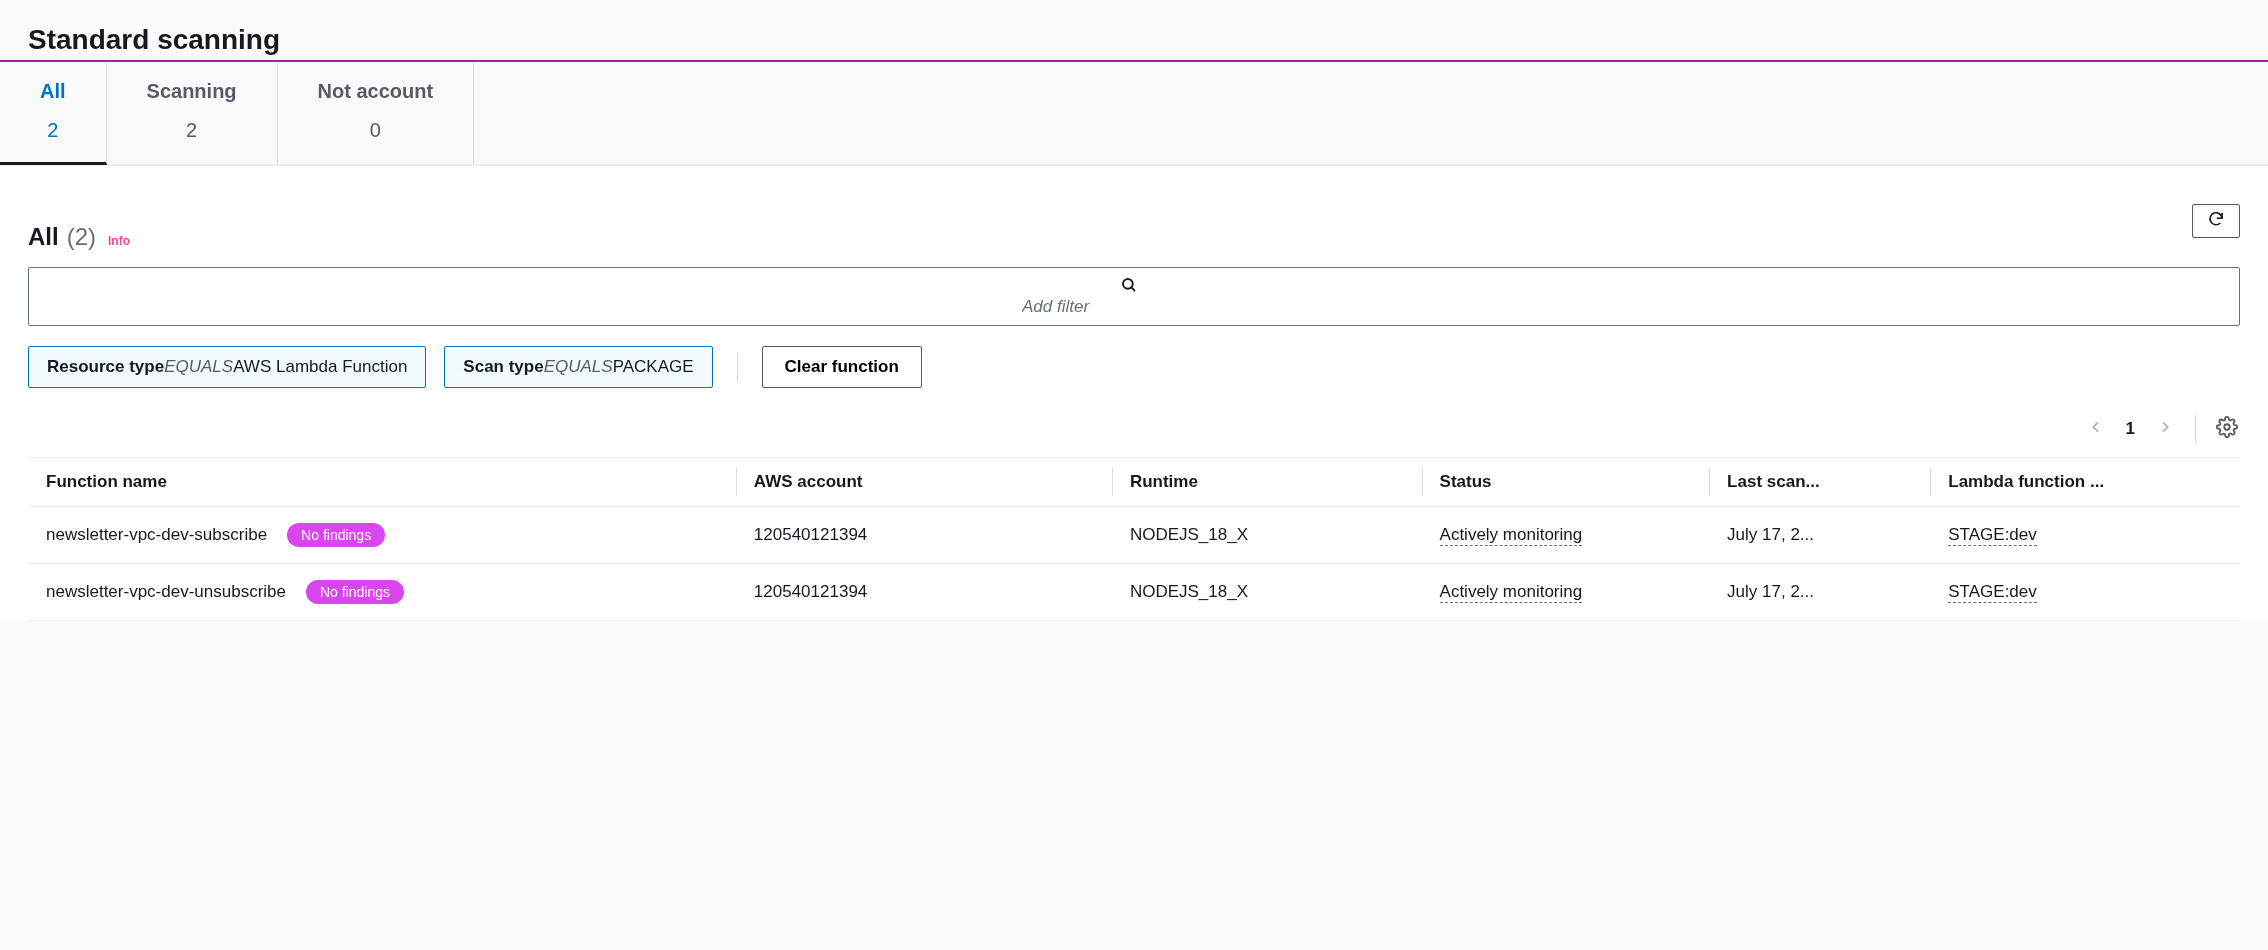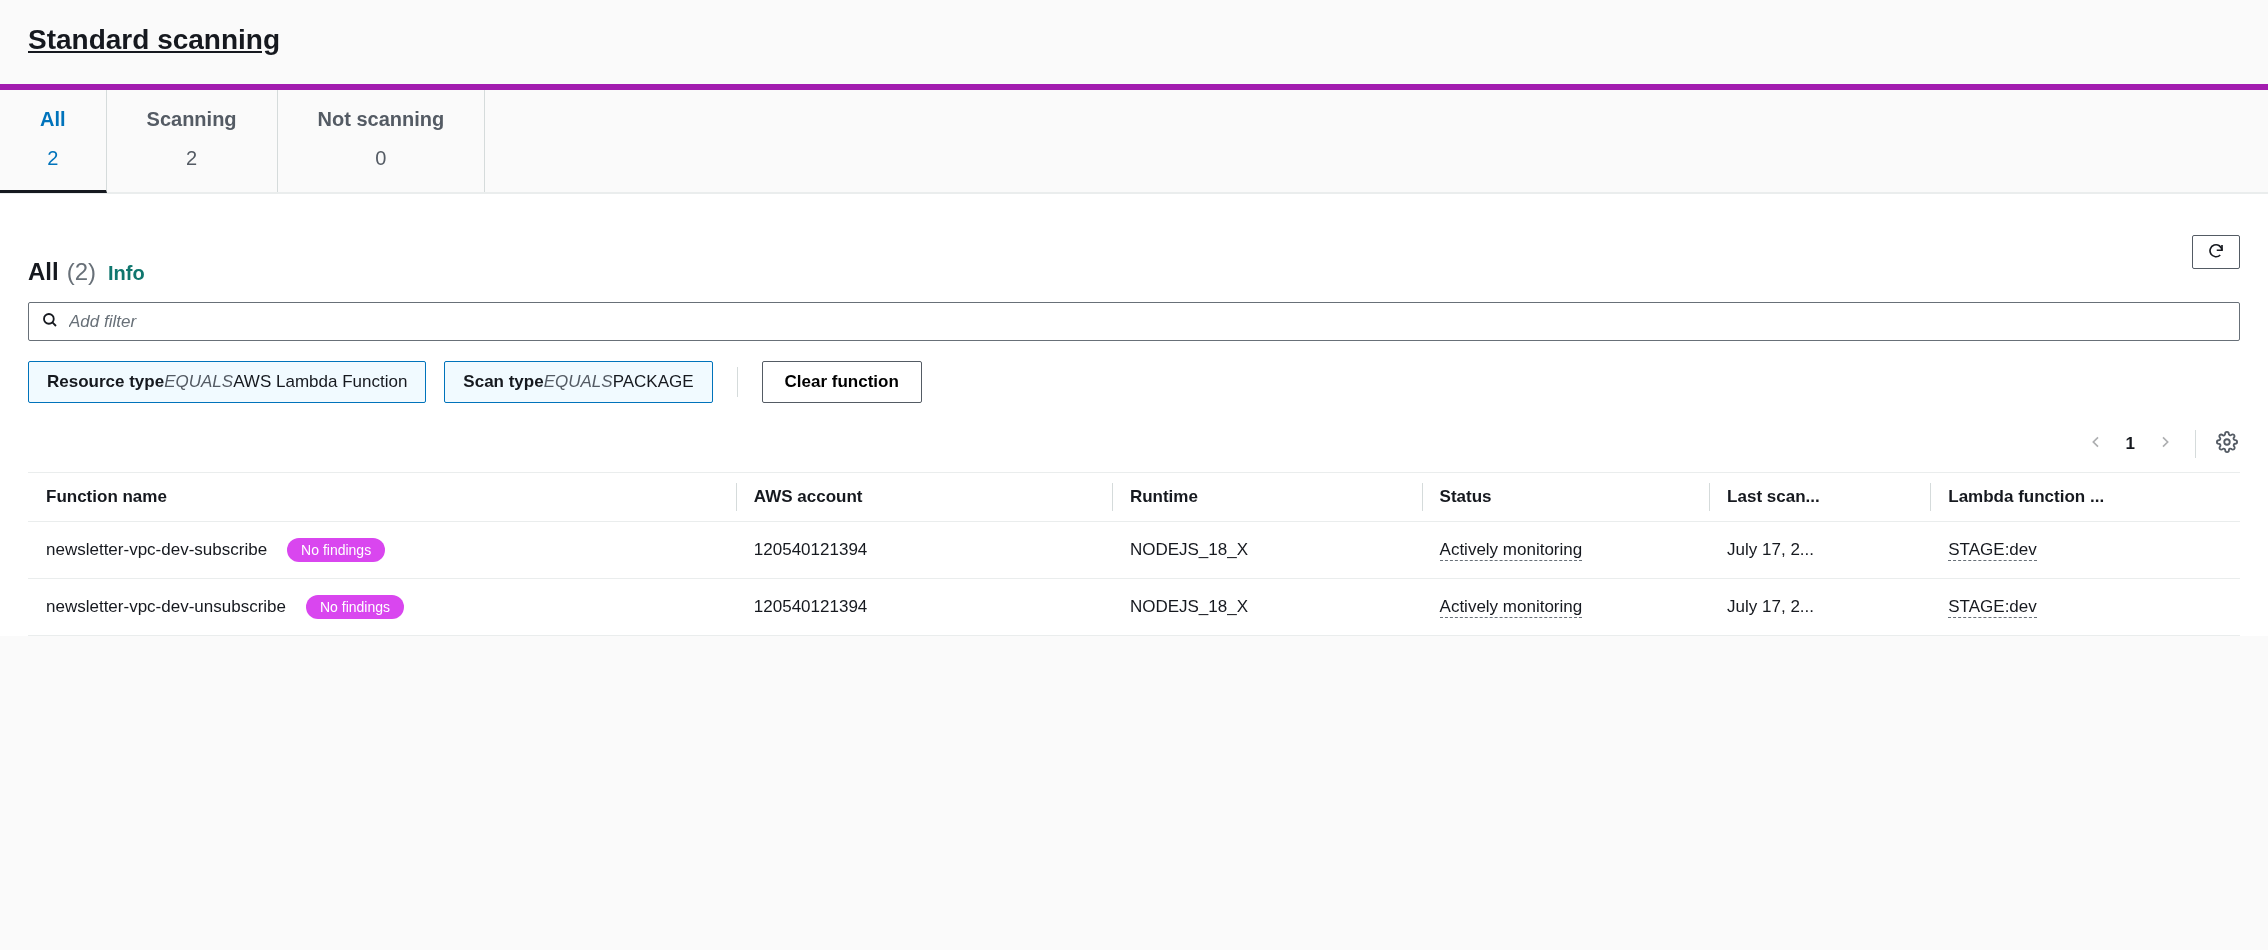--- a/index.html
+++ b/index.html
@@ -3,23 +3,22 @@
 <meta charset="utf-8">
 <style>
   * { box-sizing: border-box; margin: 0; padding: 0; }
   body {
     font-family: "Amazon Ember", "Helvetica Neue", Arial, sans-serif;
     background: #fafafa;
     color: #16191f;
     font-size: 14px;
   }
   .page-header {
-    padding: 24px 28px 28px 28px;
-    border-bottom: 6px solid #a21caf;
-    text-decoration: underline;
+    padding: 24px 28px 4px 28px;
+    border-bottom: 2px solid #a21caf;
   }
   .page-title {
     font-size: 28px;
     font-weight: 700;
     color: #16191f;
   }
   .tabs {
     display: flex;
     border-bottom: 1px solid #eaeded;
     background: #fafafa;
@@ -53,37 +52,38 @@
   }
   .section-header {
     display: flex;
     align-items: center;
     justify-content: space-between;
     margin-bottom: 16px;
   }
   .section-title-row { display: flex; align-items: baseline; gap: 8px; }
   .section-title { font-size: 24px; font-weight: 700; }
   .section-count { font-size: 24px; font-weight: 400; color: #687078; }
-  .info-link { color: #0f766e; font-size: 20px; font-weight: 700; cursor: pointer; margin-left: 4px; margin-top: 44px; }
+  .info-link { color: #ec4899; font-size: 12px; font-weight: 700; cursor: pointer; margin-left: 4px; margin-top: 44px; }
   .refresh-btn {
     width: 48px; height: 34px;
     border: 1px solid #545b64;
     background: #fff;
     display: inline-flex; align-items: center; justify-content: center;
     cursor: pointer;
     border-radius: 2px;
   }
   .refresh-btn svg { width: 18px; height: 18px; }
   .filter-input-wrap {
     display: flex; align-items: center;
     border: 1px solid #687078;
     background: #fff;
     padding: 8px 12px;
     margin-bottom: 20px;
     border-radius: 2px;
+    flex-direction: column;
   }
   .filter-input-wrap svg { width: 18px; height: 18px; margin-right: 10px; flex-shrink: 0; }
   .filter-input {
     flex: 1; border: none; outline: none;
     font-size: 17px; font-style: italic; color: #687078;
     background: transparent;
   }
   .filter-input::placeholder { font-style: italic; color: #687078; }
   .filter-chips-row {
     display: flex; align-items: center; gap: 18px;
@@ -169,21 +169,21 @@
 <nav class="tabs">
   <div class="tab active">
     <div class="tab-label">All</div>
     <div class="tab-count">2</div>
   </div>
   <div class="tab">
     <div class="tab-label">Scanning</div>
     <div class="tab-count">2</div>
   </div>
   <div class="tab">
-    <div class="tab-label">Not scanning</div>
+    <div class="tab-label">Not account</div>
     <div class="tab-count">0</div>
   </div>
 </nav>
 
 <section class="content">
 
   <div class="section-header">
     <div class="section-title-row">
       <span class="section-title">All</span>
       <span class="section-count">(2)</span>

